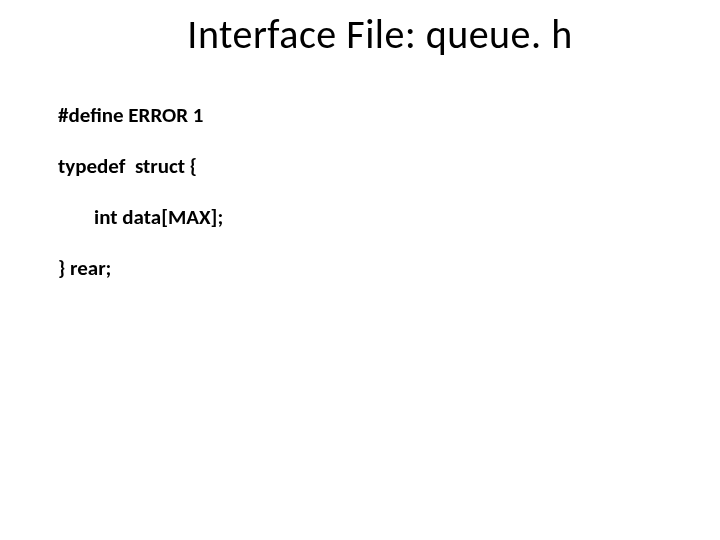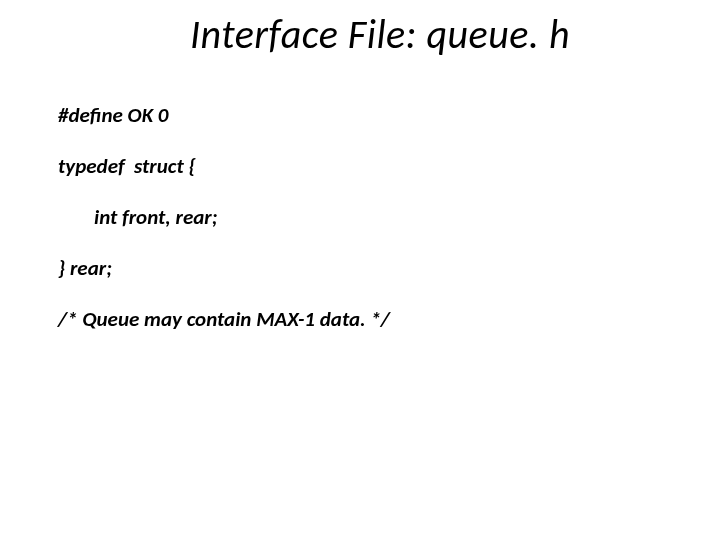--- a/index.html
+++ b/index.html
@@ -9,21 +9,20 @@
     height: 540px;
     background: #ffffff;
     font-family: Calibri, Arial, sans-serif;
     color: #000000;
   }
   .slide {
     width: 720px;
     height: 540px;
     position: relative;
     box-sizing: border-box;
-    font-style: italic;
   }
   .title {
     font-size: 40px;
     font-weight: 400;
     text-align: center;
     padding-top: 10px;
     padding-left: 100px;
     padding-right: 60px;
     letter-spacing: 0.5px;
   }
@@ -39,25 +38,24 @@
   .indent {
     padding-left: 36px;
   }
 </style>
 </head>
 <body>
 
 <div class="slide">
   <div class="title">Interface File: queue. h</div>
   <div class="code-block">
-<div>#define OK 0</div>
+<div>#define ERROR 1</div>
 <div>typedef  struct {</div>
-<div class="indent">int front, rear;</div>
+<div class="indent">int data[MAX];</div>
 <div>} rear;</div>
-<div>/* Queue may contain MAX-1 data. */</div>
 
 
 
 
 
 
   </div>
 </div>
 
 </body></html>

